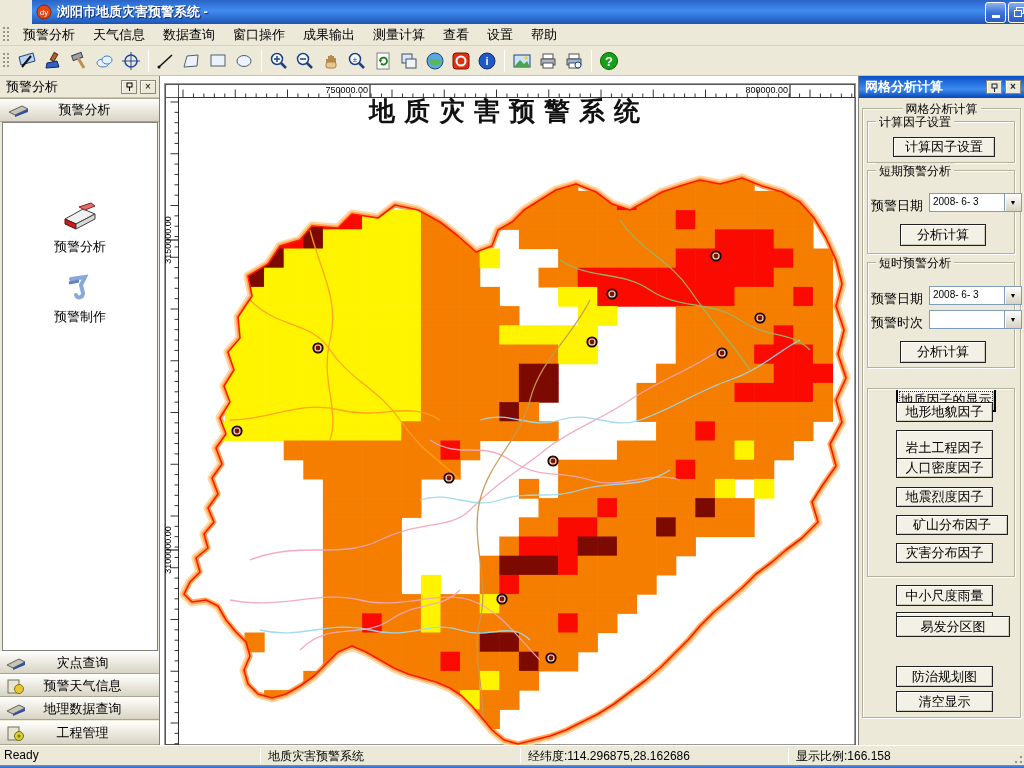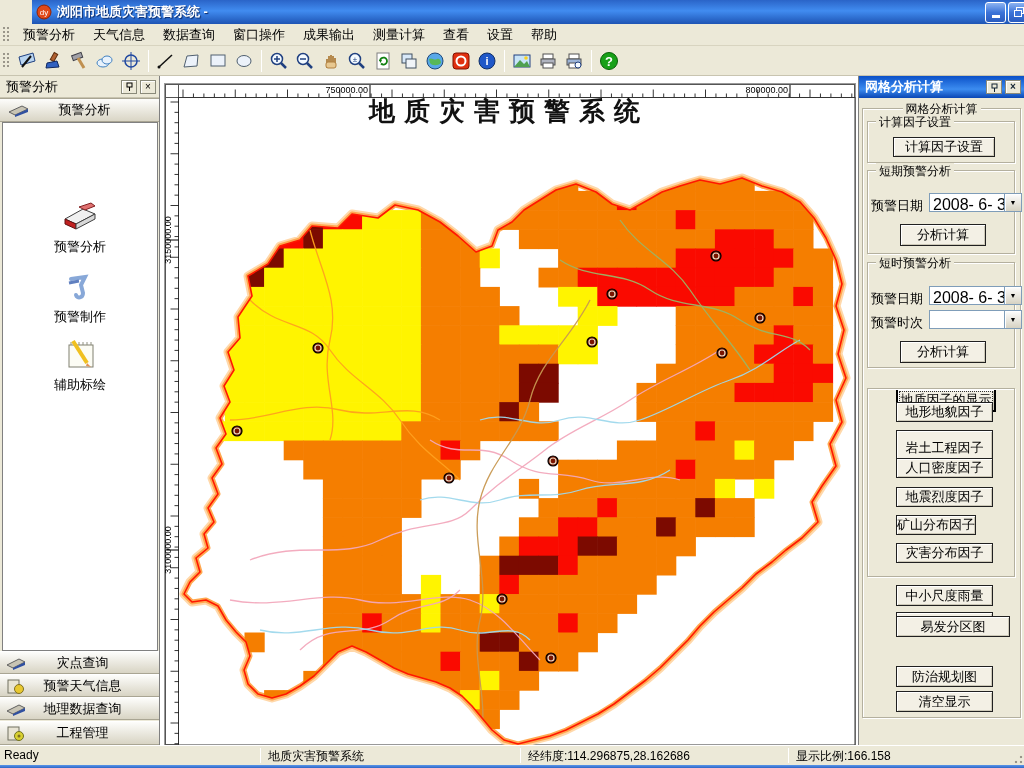--- a/index.html
+++ b/index.html
@@ -66,21 +66,21 @@
   #rp-title .t { flex:1 1 auto; }
   .groupbox { position:absolute; border:1px solid #b4b09e; box-shadow:inset 1px 1px 0 #fff, 1px 1px 0 #fff; }
   .grouplabel { position:absolute; top:-8px; left:8px; background:#ECE9D8; padding:0 3px; font-size:12px; white-space:nowrap; }
   .grouplabel.center { left:50%; transform:translateX(-50%); }
   .xpbtn { position:absolute; background:#F3F0E5; border:1px solid #202020; text-align:center; font-size:13px;
     display:flex; align-items:center; justify-content:center; cursor:pointer;
     box-shadow:inset 1px 1px 0 #fff, inset -1px -1px 0 #cdc9b8; }
   .xpbtn.focus { border:2px solid #000; outline:1px dotted #333; outline-offset:-4px; }
   .rp-label { position:absolute; font-size:13px; white-space:nowrap; }
   .combo { position:absolute; height:19px; background:#fff; border:1px solid #7F9DB9; display:flex; align-items:stretch; }
-  .combo .val { flex:1; font-size:16px; padding:2px 2px 0 3px; white-space:nowrap; overflow:hidden; }
+  .combo .val { flex:1; font-size:10px; padding:2px 2px 0 3px; white-space:nowrap; overflow:hidden; }
   .combo .dd { width:17px; background:linear-gradient(180deg,#fefefe,#d6d2c2); border-left:1px solid #7F9DB9;
     display:flex; align-items:center; justify-content:center; font-size:7px; color:#000; cursor:pointer;
     box-shadow:inset 1px 1px 0 #fff; }
 
   
   #statusbar { left:0; top:745px; width:1024px; height:20px; background:#ECE9D8; border-top:1px solid #fff; font-size:12px; }
   #statusbar .seg { position:absolute; top:2px; white-space:nowrap; }
   #statusbar .sep { position:absolute; top:2px; width:1px; height:15px; background:#aca893; border-right:1px solid #fff; }
   #grip-corner { position:absolute; right:1px; top:6px; width:12px; height:12px;
     background:
@@ -301,29 +301,20 @@
           <polygon points="18,6 30,2 34,5 24,9" fill="#E07070" stroke="#802020"></polygon>
         </svg>
       <span class="label">预警分析</span>
     </div>
     <div class="lp-item" style="top:148px;">
       <svg width="38" height="32">
           <path d="M10,8 L24,6 L20,14 L22,22 C22,27 16,28 15,24" fill="none" stroke="#88A8D8" stroke-width="4" stroke-linecap="round"></path>
           <path d="M8,12 L18,10" stroke="#6080C0" stroke-width="3"></path>
         </svg>
       <span class="label">预警制作</span>
-    </div>
-    <div class="lp-item" style="top:214px;">
-      <svg width="38" height="34">
-          <rect x="8" y="8" width="24" height="22" fill="#FCFCF4" stroke="#808070"></rect>
-          <path d="M10,8 v-3 M14,8 v-3 M18,8 v-3 M22,8 v-3 M26,8 v-3 M30,8 v-3" stroke="#909080"></path>
-          <line x1="12" y1="4" x2="26" y2="26" stroke="#F0C020" stroke-width="4"></line>
-          <polygon points="26,26 30,30 25,29" fill="#E09050"></polygon>
-        </svg>
-      <span class="label">辅助标绘</span>
     </div>
   </div>
   <div class="lp-bar" style="top:575px;">
     <svg class="ic" width="20" height="14">
         <polygon points="1,9 13,3 19,6 7,12" fill="#C8C4B4" stroke="#606060"></polygon>
         <polygon points="7,12 19,6 19,9 7,14" fill="#3050A0"></polygon>
       </svg>
     <span class="t">灾点查询</span>
   </div>
   <div class="lp-bar" style="top:598px;">
@@ -1172,21 +1163,21 @@
   </div>
   <div class="xpbtn" style="left:41px; top:265px; width:86px; height:22px;">分析计算</div>
 
   <div class="xpbtn focus" style="left:37px; top:312px; width:100px; height:24px;">地质因子的显示</div>
 
   <div class="groupbox" style="left:8px; top:312px; width:148px; height:189px;"></div>
   <div class="xpbtn" style="left:37px; top:326px; width:97px; height:20px;">地形地貌因子</div>
   <div class="xpbtn" style="left:37px; top:354px; width:97px; height:36px;">岩土工程因子</div>
   <div class="xpbtn" style="left:37px; top:382px; width:97px; height:20px;">人口密度因子</div>
   <div class="xpbtn" style="left:37px; top:411px; width:97px; height:20px;">地震烈度因子</div>
-  <div class="xpbtn" style="left:37px; top:439px; width:80px; height:20px;">矿山分布因子</div>
+  <div class="xpbtn" style="left:37px; top:439px; width:112px; height:20px;">矿山分布因子</div>
   <div class="xpbtn" style="left:37px; top:467px; width:97px; height:20px;">灾害分布因子</div>
 
   <div class="xpbtn" style="left:37px; top:509px; width:97px; height:21px;">中小尺度雨量</div>
   <div class="xpbtn" style="left:37px; top:536px; width:97px; height:21px;">影像图显示</div>
   <div class="xpbtn" style="left:37px; top:540px; width:114px; height:21px;">易发分区图</div>
   <div class="xpbtn" style="left:37px; top:590px; width:97px; height:21px;">防治规划图</div>
   <div class="xpbtn" style="left:37px; top:615px; width:97px; height:21px;">清空显示</div>
 </div>
 
 <div id="statusbar" class="abs">

